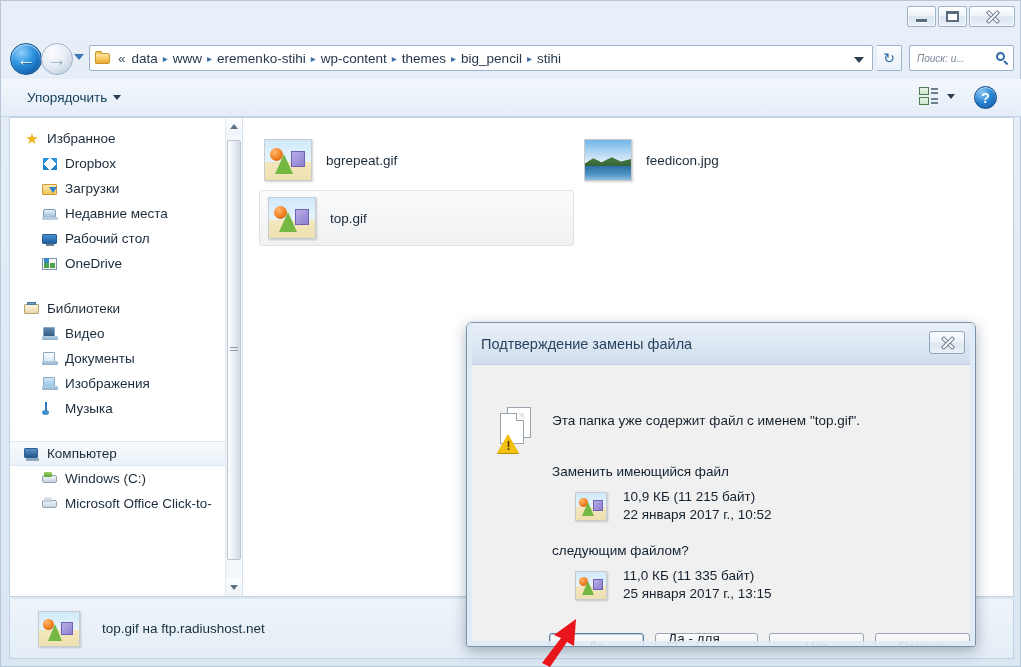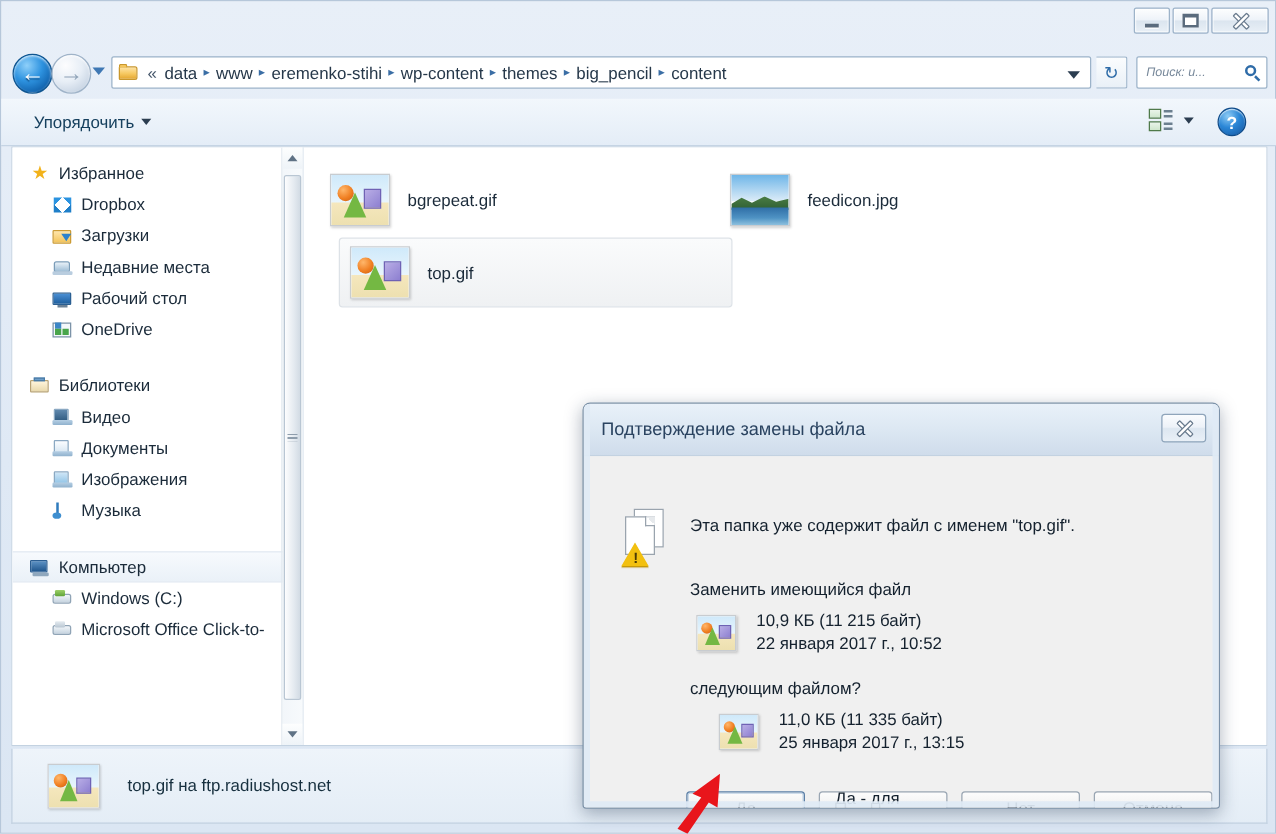--- a/index.html
+++ b/index.html
@@ -707,21 +707,21 @@
     left: 80px; top: 178px;
     font-size: 13.5px;
     color: #14212e;
   }
   .file-info {
     position: absolute;
     display: flex;
     align-items: center;
     gap: 16px;
   }
-  .file-info.existing { left: 85px; top: 123px; }
+  .file-info.existing { left: 103px; top: 123px; }
   .file-info.incoming { left: 103px; top: 202px; }
   .fi-lines {
     font-size: 13.5px;
     color: #14212e;
     line-height: 18px;
   }
   .dlg-buttons {
     position: absolute;
     left: 0; right: 0;
     top: 268px;
@@ -793,21 +793,21 @@
         <span class="crumb">www</span>
         <span class="sep">▸</span>
         <span class="crumb">eremenko-stihi</span>
         <span class="sep">▸</span>
         <span class="crumb">wp-content</span>
         <span class="sep">▸</span>
         <span class="crumb">themes</span>
         <span class="sep">▸</span>
         <span class="crumb">big_pencil</span>
         <span class="sep">▸</span>
-        <span class="crumb">content</span>
+        <span class="crumb">stihi</span>
       </div>
       <div class="addr-drop"></div>
     </div>
 
     <div class="refresh-btn">
       <span>↻</span>
     </div>
 
     <div class="searchbox">
       <div class="search-ph">Поиск: и...</div>
@@ -938,21 +938,21 @@
 
         <div class="file-tile" style="left:320px; top:4px;">
           <div class="thumb t48 photo">
             <div class="sky"></div>
               <div class="hills"></div>
               <div class="water"></div>
           </div>
           <span class="file-name">feedicon.jpg</span>
         </div>
 
-        <div class="file-tile selected" style="left:16px; top:62px;">
+        <div class="file-tile selected" style="left:4px; top:62px;">
           <div class="thumb t48">
             <div class="sky"></div>
               <div class="sand"></div>
             <div class="ball" style="left:5px; top:8px; width:13px; height:13px;"></div>
             <div class="cone" style="left:10px; top:14px;"></div>
             <div class="cube" style="left:26px; top:11px; width:14px; height:16px;"></div>
           </div>
           <span class="file-name">top.gif</span>
         </div>
 

